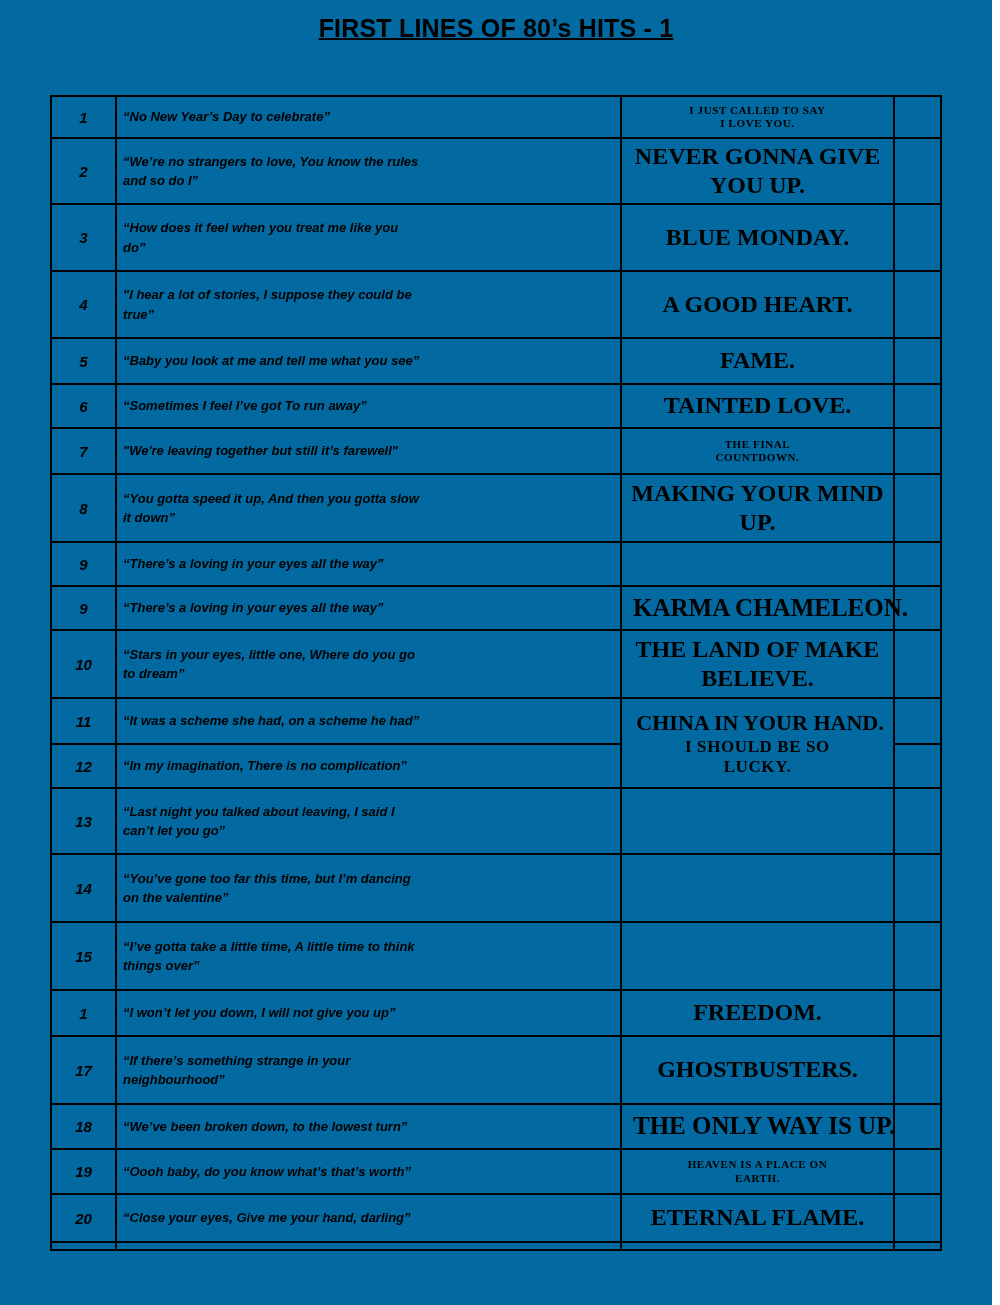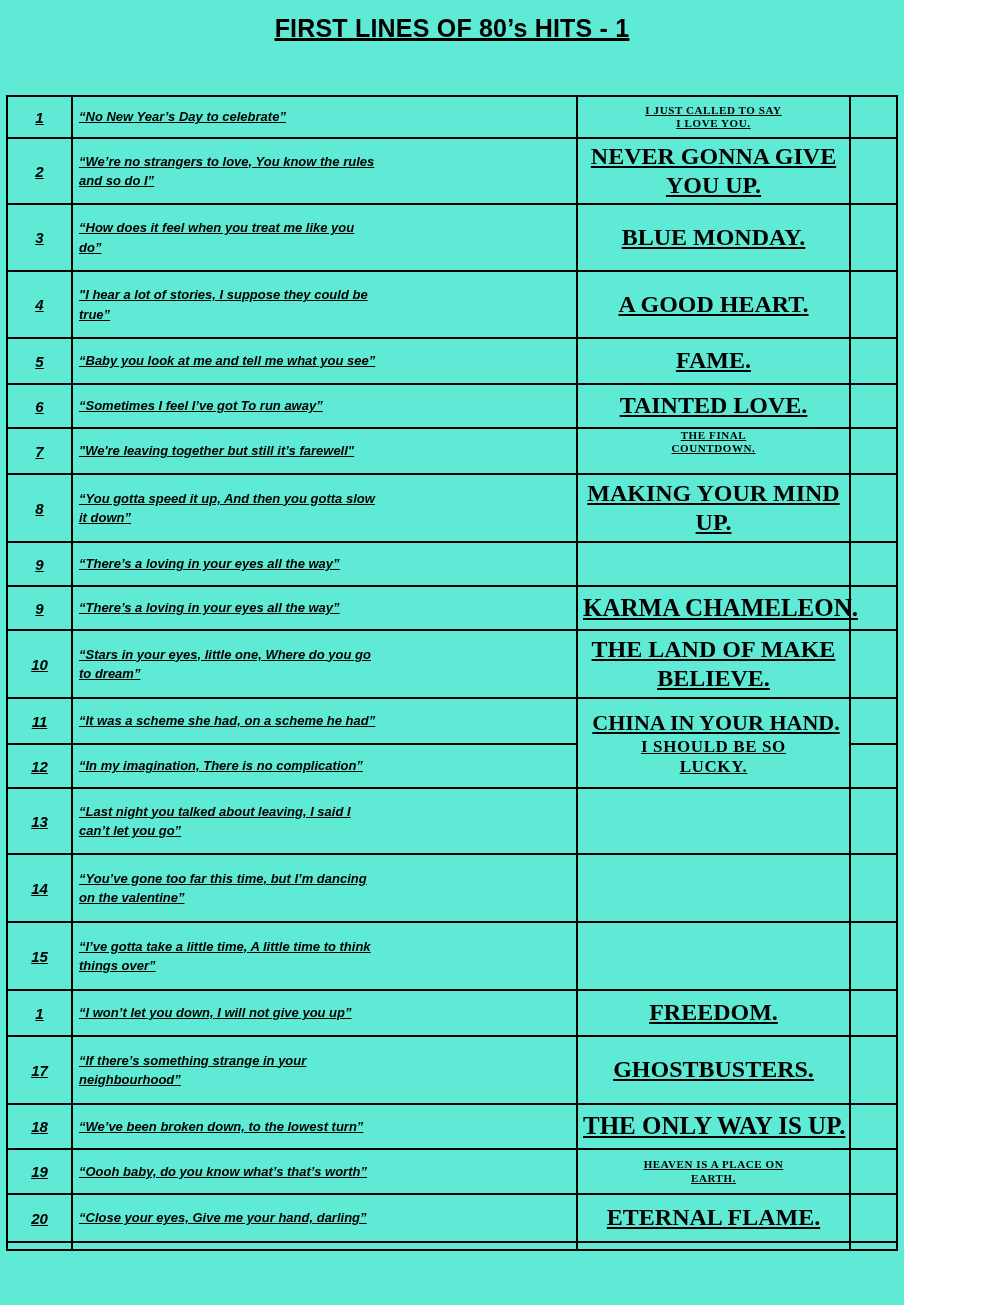--- a/index.html
+++ b/index.html
@@ -2,21 +2,21 @@
 <html><head>
 <meta charset="utf-8">
 <style>
   * { box-sizing: border-box; }
   html, body { margin: 0; padding: 0; background: #ffffff; }
   body {
     width: 1000px; height: 1305px;
     font-family: "Liberation Sans", sans-serif;
     color: #000;
   }
-  .page { width: 904px; height: 1305px; background: #5eead4; padding-top: 14px; text-decoration: underline; }
+  .page { width: 992px; height: 1305px; background: #0369a1; padding-top: 14px; }
   .title-block { text-align: center; }
   .title {
     font-size: 25px; font-weight: bold; letter-spacing: 0.2px;
   }
   .title span, .subtitle span { text-decoration: underline; text-decoration-thickness: 2px; }
   .subtitle {
     font-size: 24px; font-weight: bold; margin-top: 7px;
   }
   table.quiz {
     border-collapse: collapse;
@@ -55,27 +55,28 @@
     white-space: pre-line;
   }
   td.a.small {
     font-size: 11px;
     line-height: 1.2;
     letter-spacing: 0.6px;
   }
   td.a.nowrap {
     white-space: nowrap;
     text-align: left;
-    padding-left: 5px;
+    padding-left: 11px;
     font-size: 25px;
   }
   td.a.clip { vertical-align: top; padding-top: 0; padding-bottom: 0; }
   td.a.clip .clipbox {
     height: 42px;
     overflow: hidden;
+    padding-top: 9px;
   }
   td.a .ans-main {
     white-space: nowrap;
     text-align: center;
     padding-left: 5px;
     font-size: 22px;
     line-height: 1.15;
   }
   td.a .ans-extra {
     font-size: 17px;

